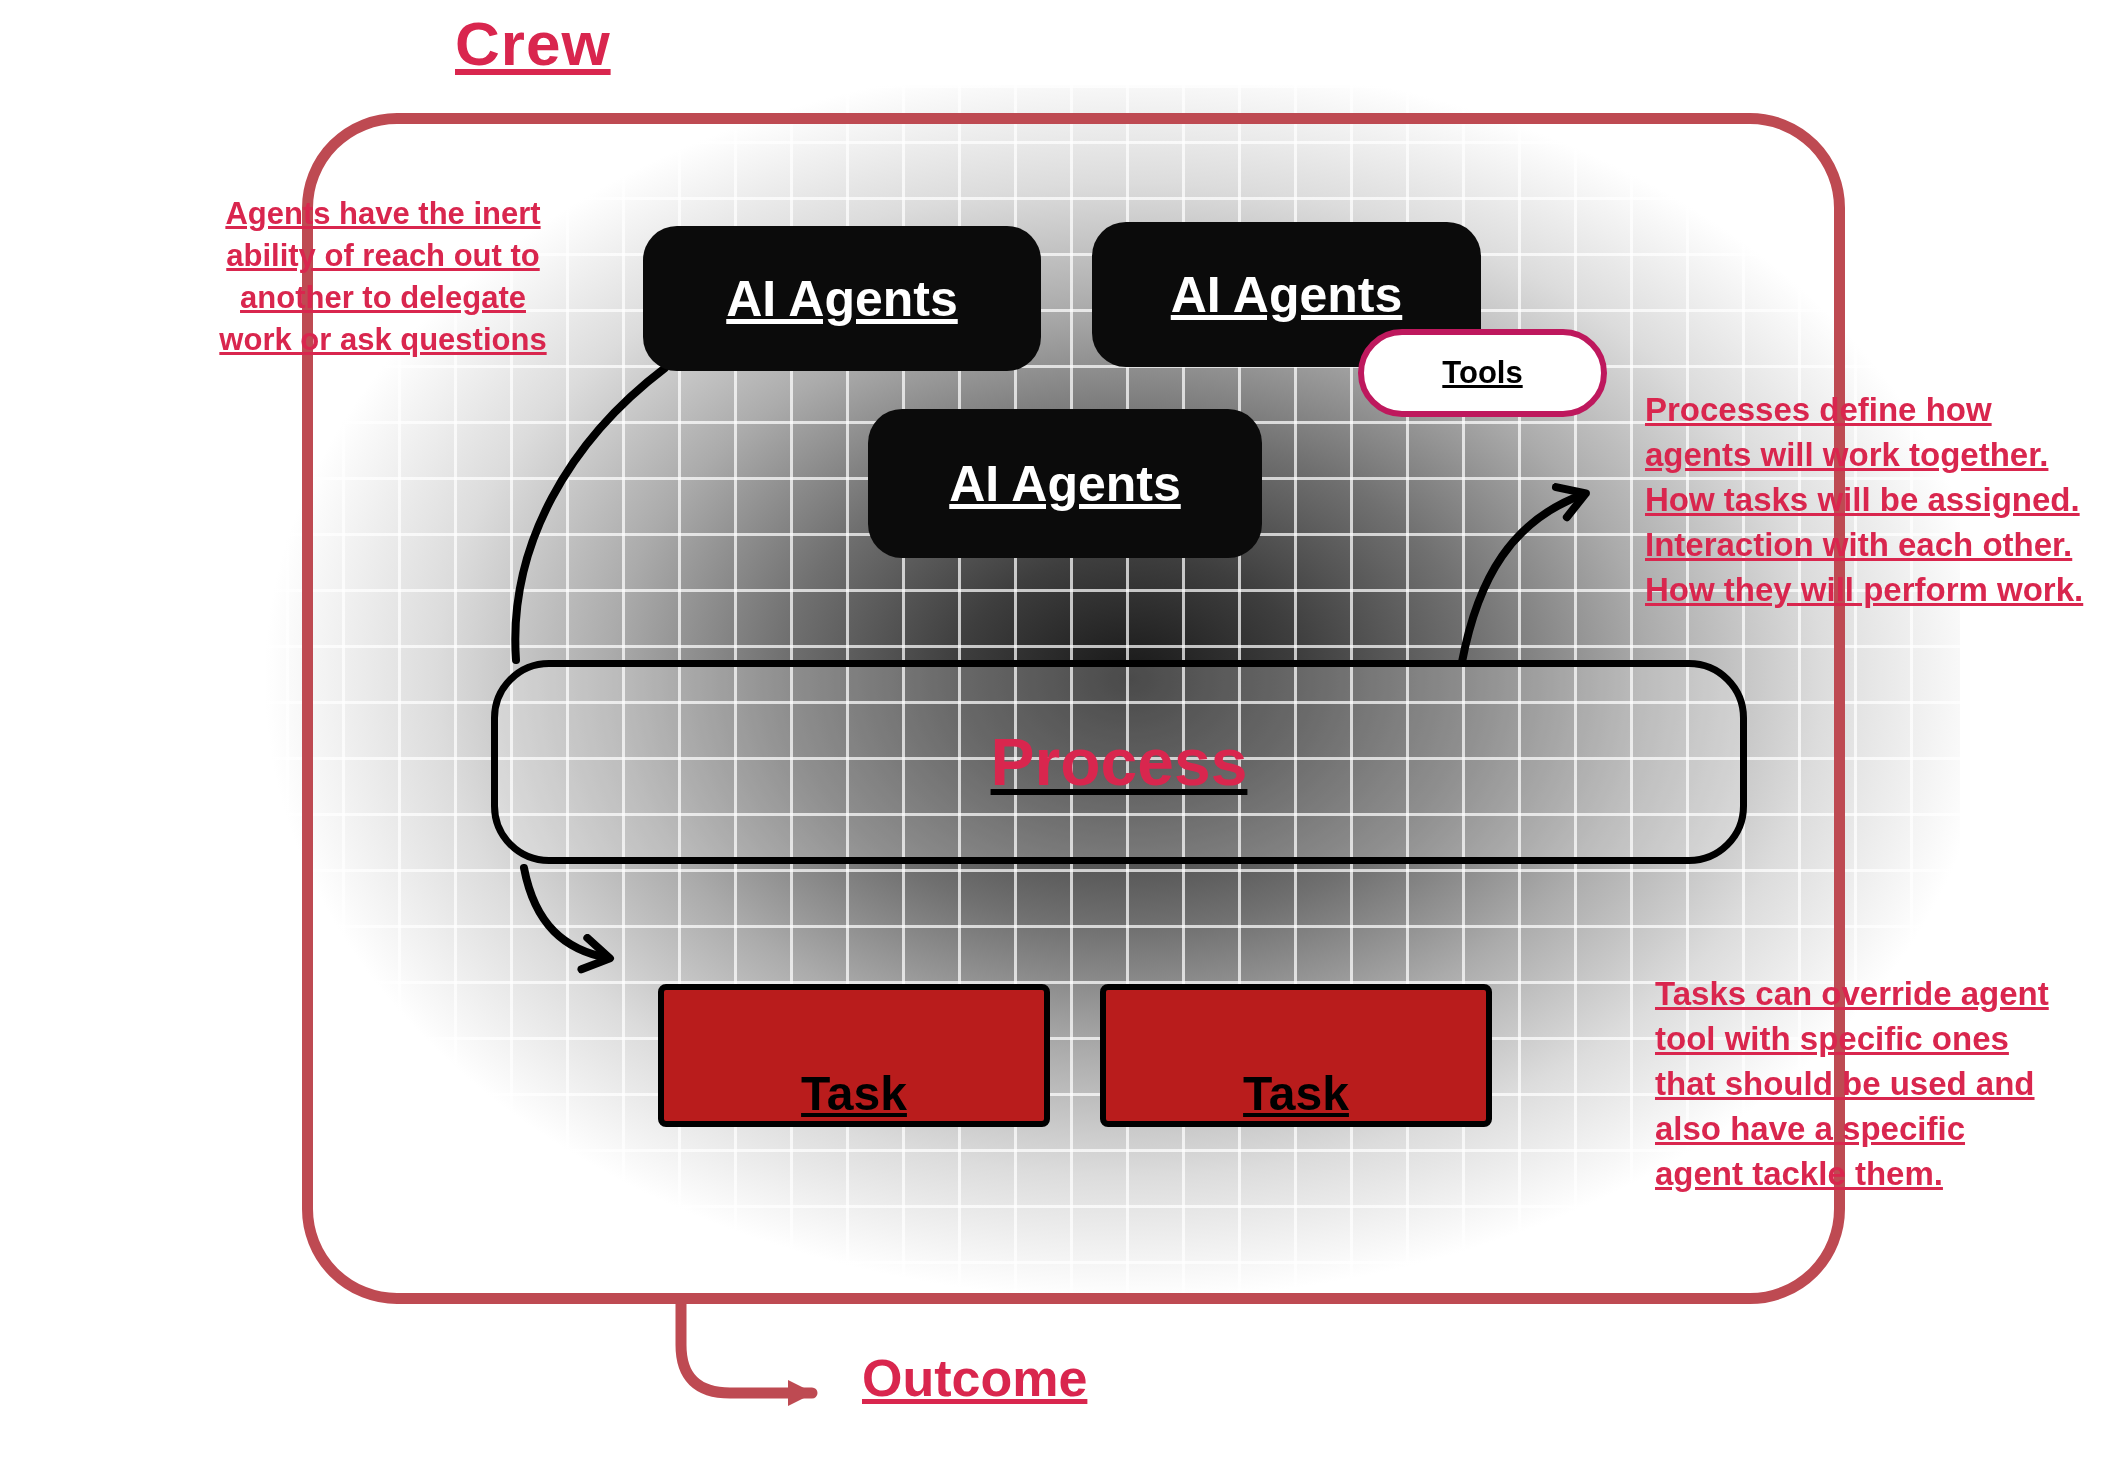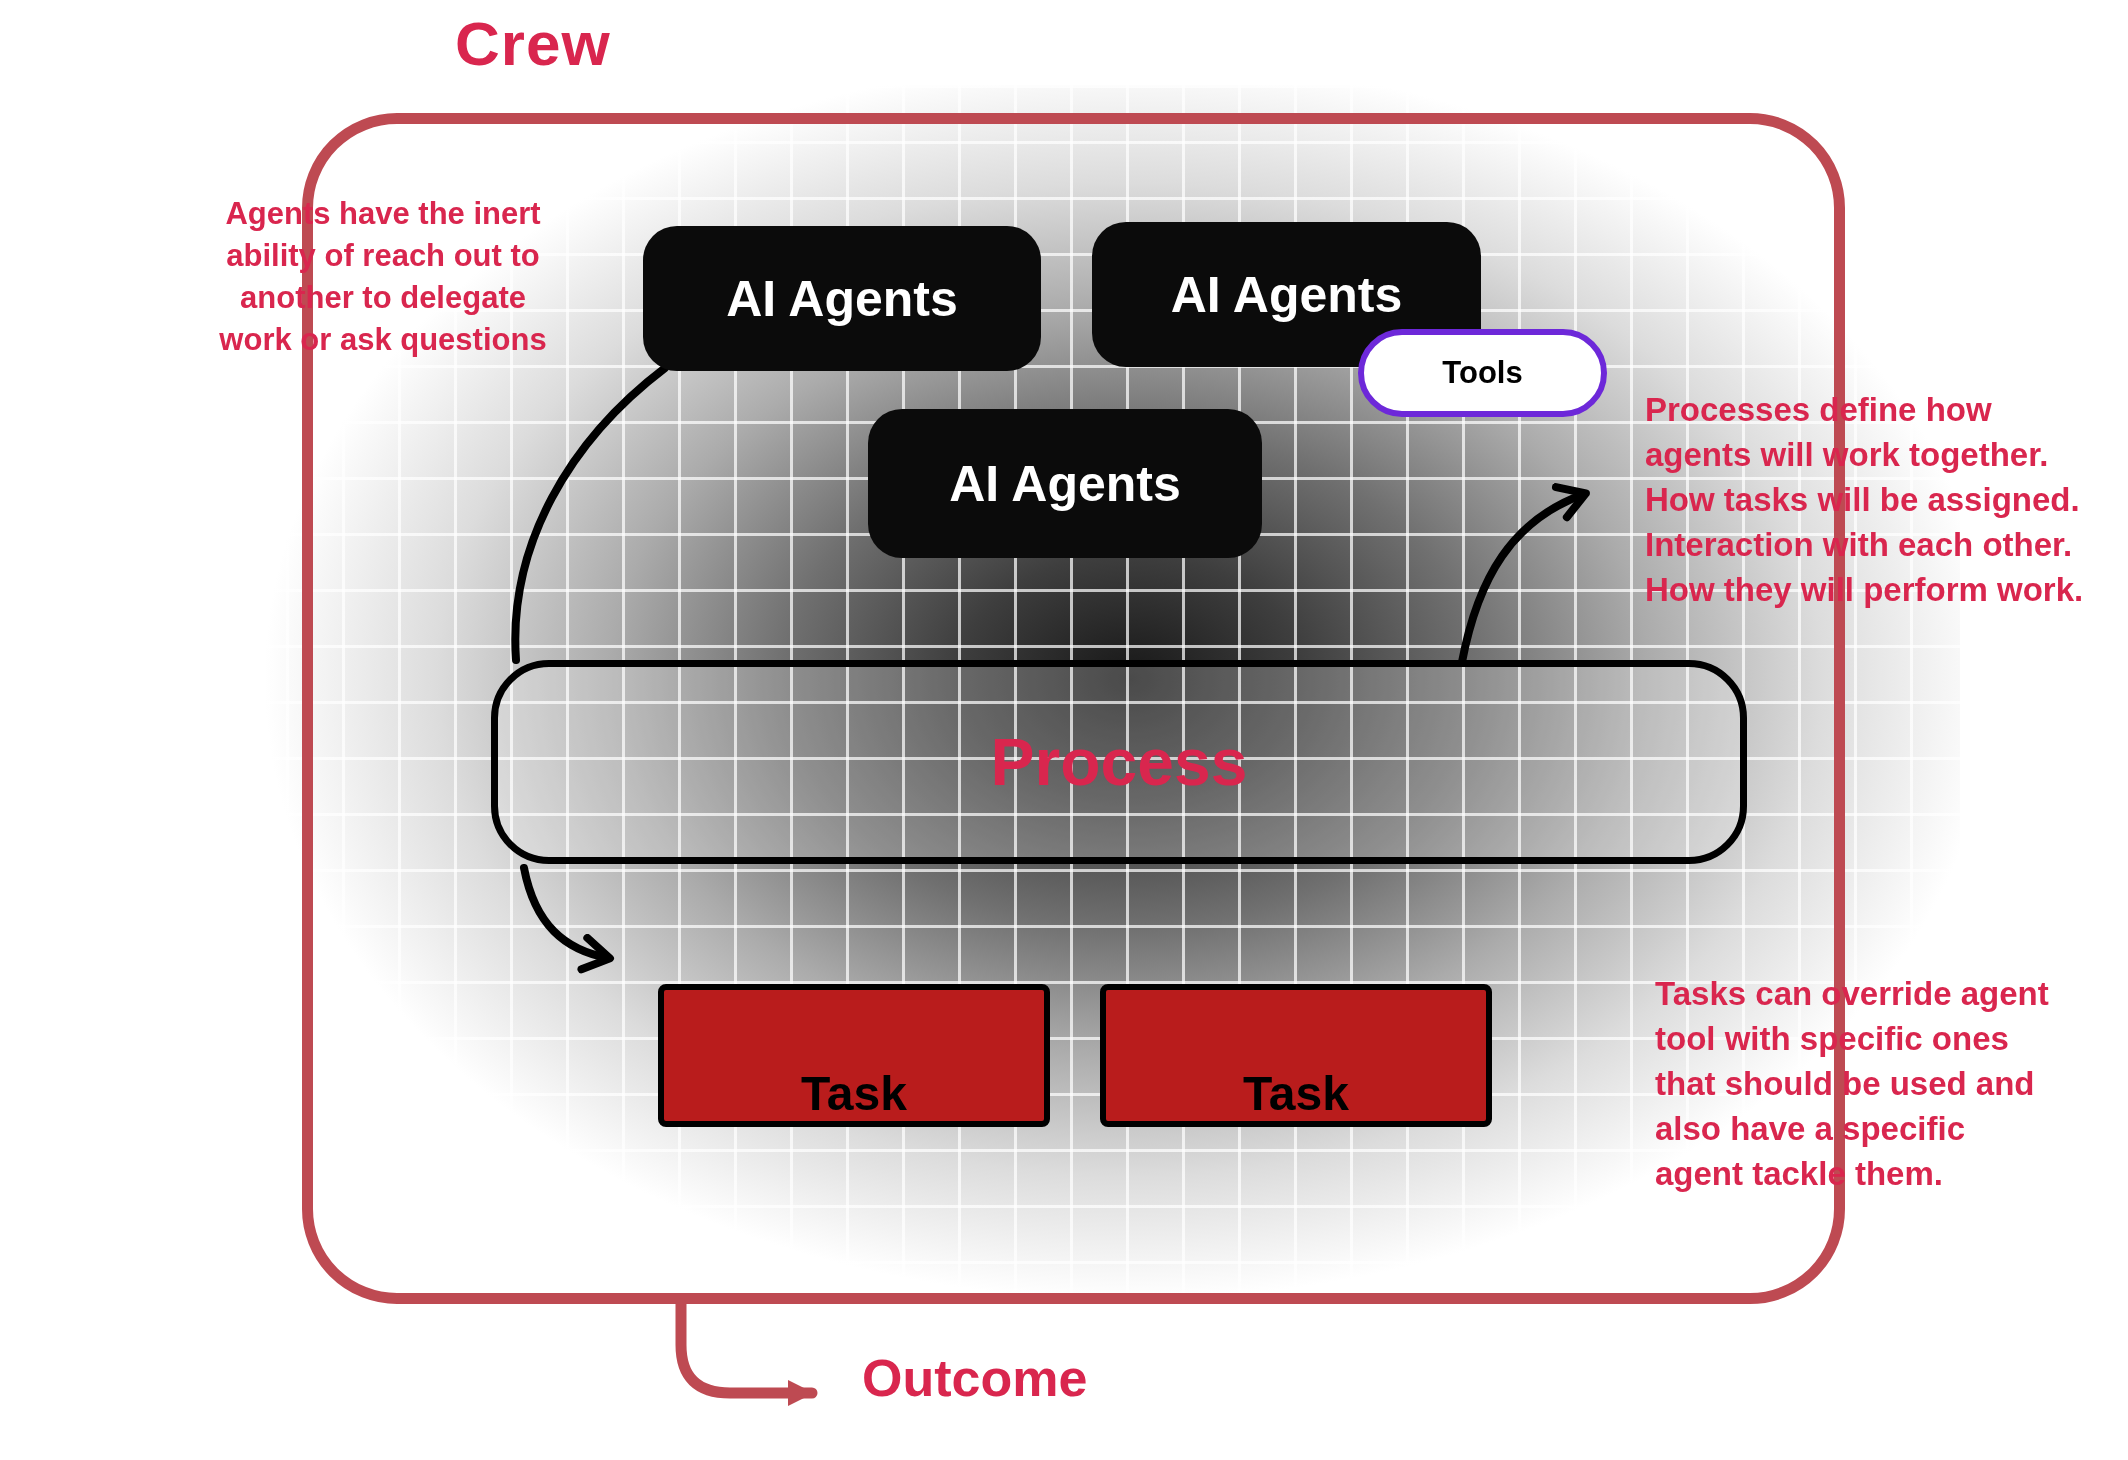--- a/index.html
+++ b/index.html
@@ -2,21 +2,21 @@
 <html style="--accent: #D9264E; --frame: #BE4A52; --box_black: #0B0B0B;"><head>
 <meta charset="utf-8">
 <style>
   * { box-sizing: border-box; margin: 0; padding: 0; }
   html, body { background: #ffffff; }
   body {
     width: 2128px; height: 1460px;
     position: relative; overflow: hidden;
     font-family: "Liberation Sans", sans-serif;
   }
-  .abs { position: absolute; }
+  .abs { position: absolute; text-decoration: underline; }
 
   
   .backdrop {
     left: 230px; top: 85px; width: 1730px; height: 1320px;
     background-image:
       repeating-linear-gradient(to right, rgba(255,255,255,0.72) 0px, rgba(255,255,255,0.72) 3px, transparent 3px, transparent 56px),
       repeating-linear-gradient(to bottom, rgba(255,255,255,0.72) 0px, rgba(255,255,255,0.72) 3px, transparent 3px, transparent 56px),
       radial-gradient(ellipse 50% 47% at 52% 45%, #181818 0%, #3e3e3e 20%, #707070 40%, #ababab 60%, #dcdcdc 80%, #ffffff 100%);
   }
 
@@ -48,21 +48,21 @@
     border-radius: 34px;
     display: flex; align-items: center; justify-content: center;
     font-weight: bold; font-size: 50px;
   }
   .agent-1 { left: 643px;  top: 226px; width: 398px; height: 145px; }
   .agent-2 { left: 1092px; top: 222px; width: 389px; height: 145px; }
   .agent-3 { left: 868px;  top: 409px; width: 394px; height: 149px; }
 
   .tools-box {
     left: 1358px; top: 329px; width: 249px; height: 88px;
-    background: #ffffff; border: 6px solid #6d28d9; border-radius: 44px;
+    background: #ffffff; border: 6px solid #be185d; border-radius: 44px;
     display: flex; align-items: center; justify-content: center;
     font-weight: bold; font-size: 31px; color: #000000;
   }
 
   .process-bar {
     left: 443px; top: 660px; width: 1256px; height: 204px;
     background: rgba(255,255,255,0.22);
     border: 7px solid #000000; border-radius: 58px;
     display: flex; align-items: center; justify-content: center; margin-left: 48px;
   }

